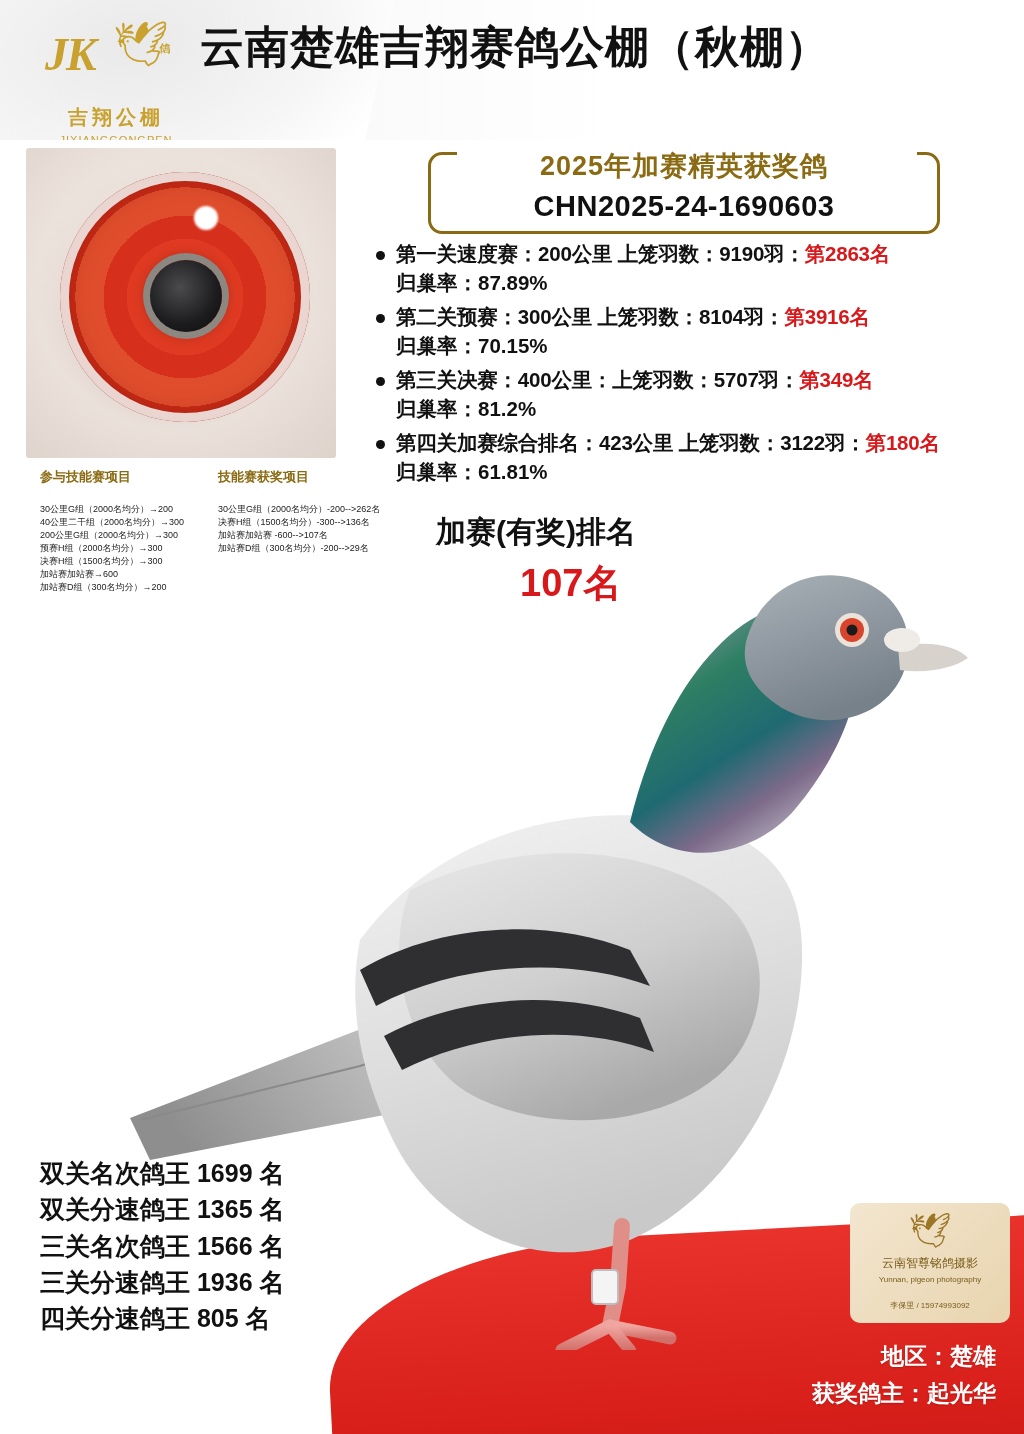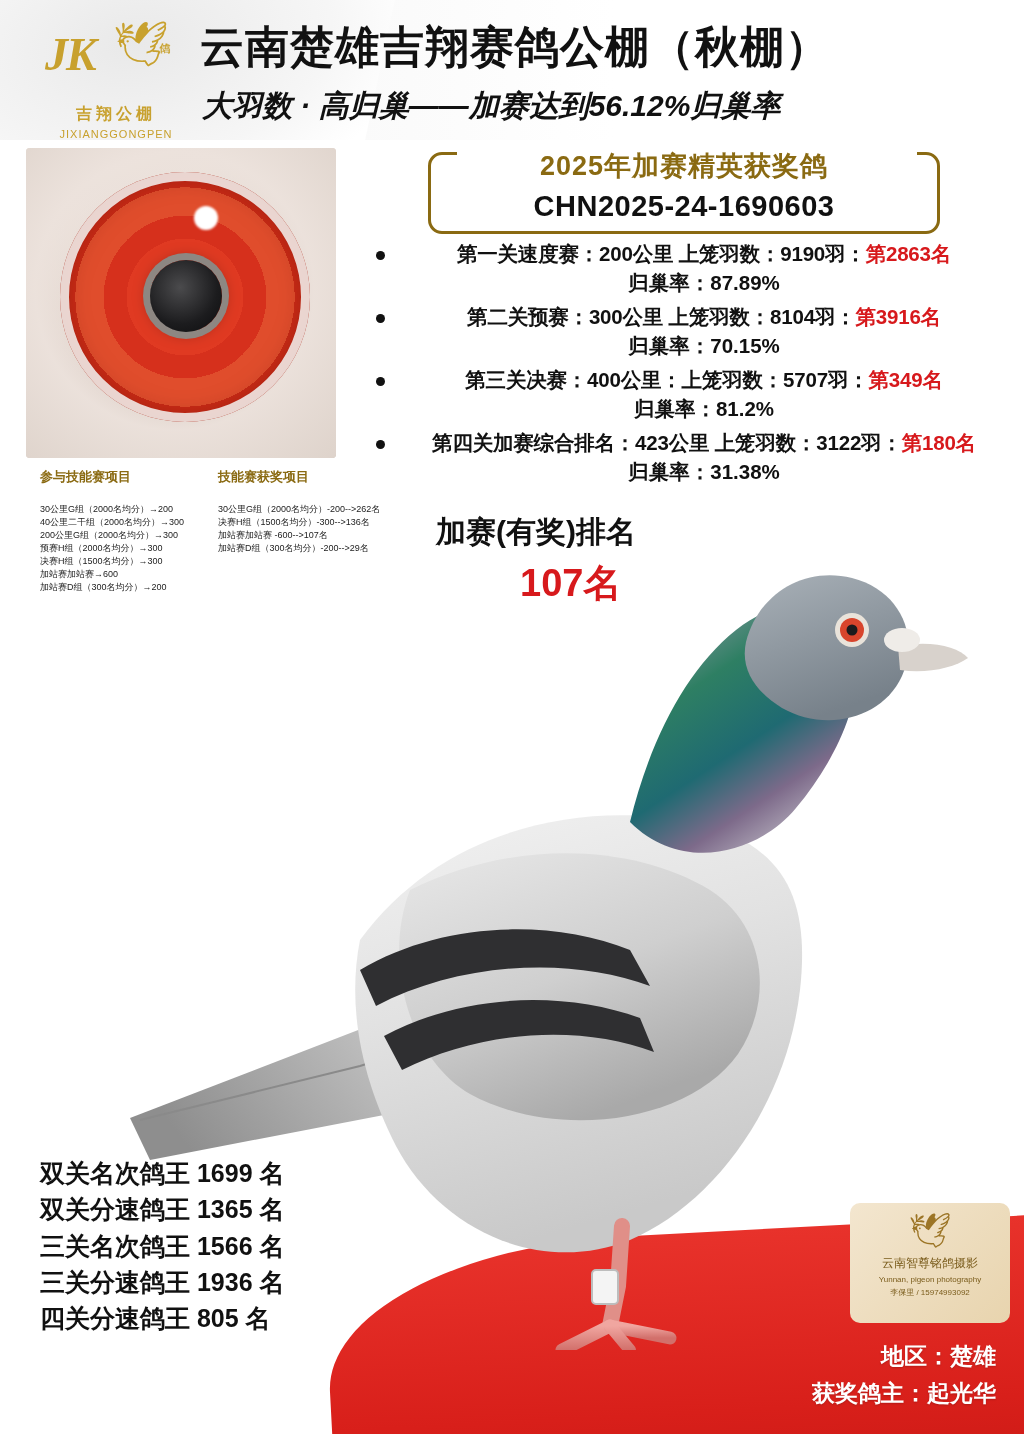--- a/index.html
+++ b/index.html
@@ -53,21 +53,21 @@
   .logo-bird {
     position: absolute; left: 72px; top: 0px;
     font-size: 44px; color: #c8a12e; line-height: 1;
   }
   .logo-xin {
     position: absolute; left: 118px; top: 12px;
     font-size: 11px; color: #c8a12e; line-height: 1.1;
     writing-mode: vertical-rl;
   }
   .logo-cn {
-    font-size: 16px; font-weight: bold; color: #c8a12e;
+    font-size: 20px; font-weight: bold; color: #c8a12e;
     letter-spacing: 4px; margin-top: 2px;
   }
   .logo-en {
     font-size: 11px; color: #c8a12e; letter-spacing: 1px; margin-top: 3px;
   }
   .title-main {
     position: absolute;
     left: 200px; top: 18px;
     font-size: 44px;
     font-weight: bold;
@@ -192,21 +192,20 @@
   
   .race-list {
     position: absolute;
     left: 372px; top: 240px;
     width: 640px;
   }
   .race-item {
     position: relative;
     padding-left: 24px;
     margin-bottom: 6px;
-    text-align: center;
   }
   .race-bullet {
     position: absolute;
     left: 4px; top: 11px;
     width: 9px; height: 9px;
     border-radius: 50%;
     background: #111;
   }
   .race-l1 {
     font-size: 20.5px;
@@ -281,21 +280,21 @@
     color: #7a5c1c;
   }
   .pb-icon {
     margin-top: 10px;
     font-size: 34px;
     color: #9c7526;
     line-height: 1;
   }
   .pb-cn { font-size: 12px; margin-top: 8px; }
   .pb-en { font-size: 8px; margin-top: 3px; }
-  .pb-ph { font-size: 8px; margin-top: 3px; }
+  .pb-ph { font-size: 8px; margin-top: 16px; }
 
   
   .owner-box {
     position: absolute;
     right: 28px; top: 1338px;
     text-align: right;
     color: #fff;
   }
   .owner-row {
     font-size: 23px;
@@ -315,21 +314,20 @@
     <div class="logo-mark">
       <span class="logo-jk">JK</span>
       <span class="logo-bird">🕊</span>
       <span class="logo-xin">信鸽</span>
     </div>
     <div class="logo-cn">吉翔公棚</div>
     <div class="logo-en">JIXIANGGONGPEN</div>
   </div>
 
   <div class="title-main">云南楚雄吉翔赛鸽公棚（秋棚）</div>
-  <div class="title-sub">大羽数 · 高归巢——加赛达到56.12%归巢率</div>
 </div>
 
 <div class="eye-box">
   <div class="eye-bg"></div>
   <div class="eye-iris"></div>
   <div class="eye-ring"></div>
   <div class="eye-pupil"></div>
   <div class="eye-glint"></div>
 </div>
 
@@ -379,21 +377,21 @@
       <span>第三关决赛：400公里：上笼羽数：5707羽：</span><span class="rank">第349名</span>
     </div>
     <div class="race-l2">归巢率：81.2%</div>
   </div>
 
   <div class="race-item">
     <span class="race-bullet"></span>
     <div class="race-l1">
       <span>第四关加赛综合排名：423公里 上笼羽数：3122羽：</span><span class="rank">第180名</span>
     </div>
-    <div class="race-l2">归巢率：31.38%</div>
+    <div class="race-l2">归巢率：61.81%</div>
   </div>
 </div>
 
 <div class="extra-label">加赛(有奖)排名</div>
 <div class="extra-rank">107名</div>
 
 <div class="swoosh"></div>
 
 <svg class="pigeon" viewBox="0 0 900 880">
   <defs>

